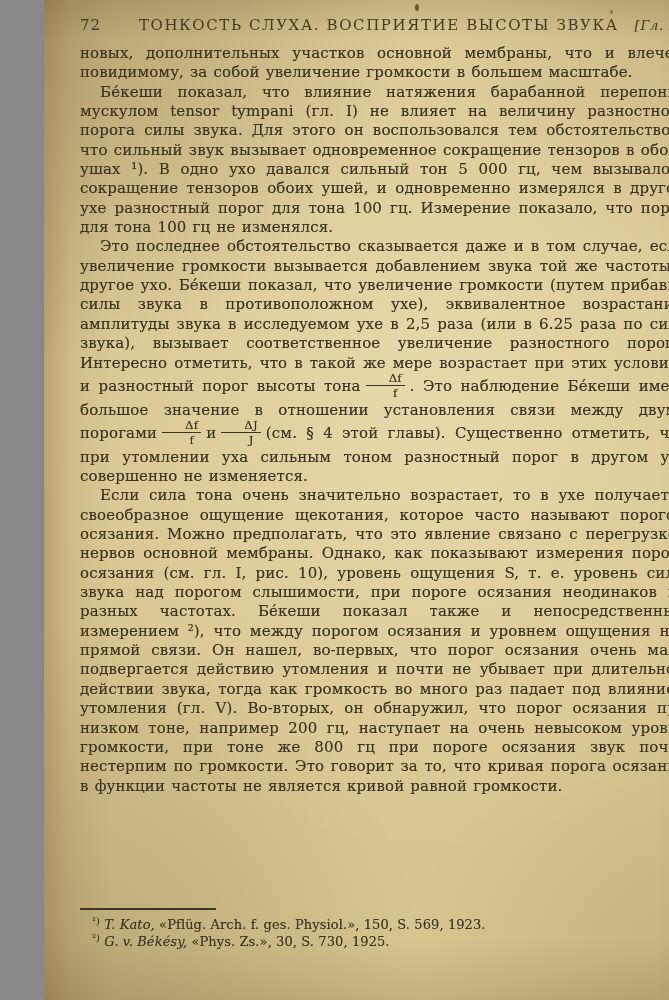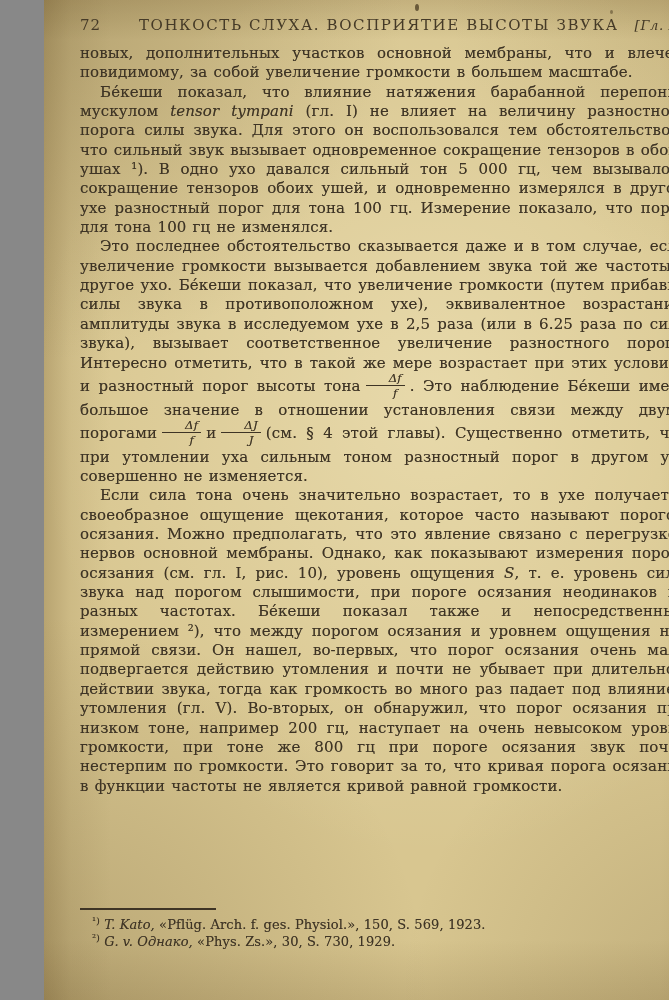--- a/index.html
+++ b/index.html
@@ -77,26 +77,25 @@
     word-spacing: 1.2px;
     text-shadow: 0 0 0.5px rgba(62,52,37,0.55);
   }
   .body-text p {
     margin: 0;
     text-indent: 20px;
   }
   .body-text p.no-indent {
     text-indent: 0;
   }
-  .latin-italic { font-style: italic; }
+  .latin-italic { }
   .frac {
     display: inline-block;
     vertical-align: middle;
     text-align: center;
-    font-style: italic;
     font-size: 11.8px;
     line-height: 1.05;
     margin: 0 5px;
     position: relative;
     top: -1px;
   }
   .frac .num {
     display: block;
     border-bottom: 1px solid #3e3425;
     padding: 0 3px 1px;
@@ -151,16 +150,16 @@
     <p class="no-indent">новых, дополнительных участков основной мембраны, что и влечет. повидимому, за собой увеличение громкости в большем масштабе.</p>
     <p><span>Бе́кеши показал, что влияние натяжения барабанной перепонки мускулом </span><span class="latin-italic">tensor tympani</span><span> (гл. I) не влияет на величину разностного порога силы звука. Для этого он воспользовался тем обстоятельством, что сильный звук вызывает одновременное сокращение тензоров в обоих ушах ¹). В одно ухо давался сильный тон 5 000 гц, чем вызывалось сокращение тензоров обоих ушей, и одновременно измерялся в другом ухе разностный порог для тона 100 гц. Измерение показало, что порог для тона 100 гц не изменялся.</span></p>
     <p><span>Это последнее обстоятельство сказывается даже и в том случае, если увеличение громкости вызывается добавлением звука той же частоты в другое ухо. Бе́кеши показал, что увеличение громкости (путем прибавки силы звука в противоположном ухе), эквивалентное возрастанию амплитуды звука в исследуемом ухе в 2,5 раза (или в 6.25 раза по силе звука), вызывает соответственное увеличение разностного порога. Интересно отметить, что в такой же мере возрастает при этих условиях и разностный порог высоты тона</span><span class="frac"><span class="num">Δf</span><span class="den">f</span></span><span>. Это наблюдение Бе́кеши имеет большое значение в отношении установления связи между двумя порогами</span><span class="frac"><span class="num">Δf</span><span class="den">f</span></span><span>и</span><span class="frac"><span class="num">ΔJ</span><span class="den">J</span></span><span>(см. § 4 этой главы). Существенно отметить, что при утомлении уха сильным тоном разностный порог в другом ухе совершенно не изменяется.</span></p>
     <p><span>Если сила тона очень значительно возрастает, то в ухе получается своеобразное ощущение щекотания, которое часто называют порогом осязания. Можно предполагать, что это явление связано с перегрузкой нервов основной мембраны. Однако, как показывают измерения порога осязания (см. гл. I, рис. 10), уровень ощущения </span><span class="latin-italic">S</span><span>, т. е. уровень силы звука над порогом слышимости, при пороге осязания неодинаков на разных частотах. Бе́кеши показал также и непосредственным измерением ²), что между порогом осязания и уровнем ощущения нет прямой связи. Он нашел, во-первых, что порог осязания очень мало подвергается действию утомления и почти не убывает при длительном действии звука, тогда как громкость во много раз падает под влиянием утомления (гл. V). Во-вторых, он обнаружил, что порог осязания при низком тоне, например 200 гц, наступает на очень невысоком уровне громкости, при тоне же 800 гц при пороге осязания звук почти нестерпим по громкости. Это говорит за то, что кривая порога осязания в функции частоты не является кривой равной громкости.</span></p>
 
   </div>
 
   <div class="footnote-area">
     <div class="footnote-rule"></div>
     <p class="footnote"><span class="fn-marker">¹)</span> <span class="fn-author">T. Kato,</span><span> «Pflüg. Arch. f. ges. Physiol.», 150, S. 569, 1923.</span></p>
-    <p class="footnote"><span class="fn-marker">²)</span> <span class="fn-author">G. v. Однако,</span><span> «Phys. Zs.», 30, S. 730, 1929.</span></p>
+    <p class="footnote"><span class="fn-marker">²)</span> <span class="fn-author">G. v. Békésy,</span><span> «Phys. Zs.», 30, S. 730, 1925.</span></p>
   </div>
 
 </div>
 
 </body></html>

